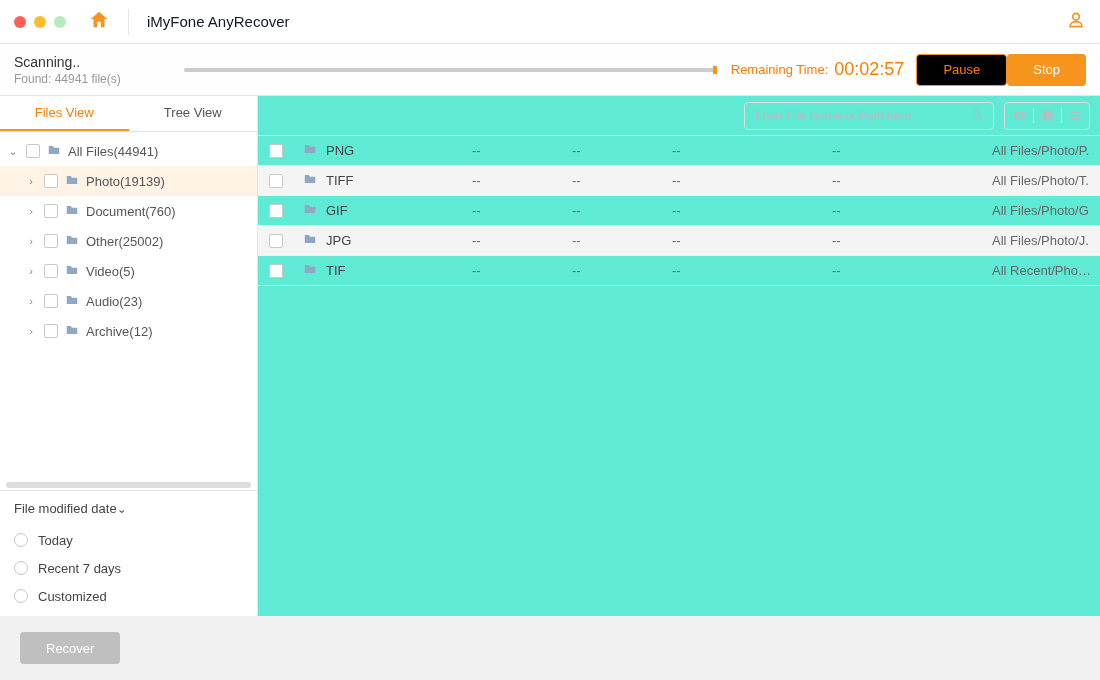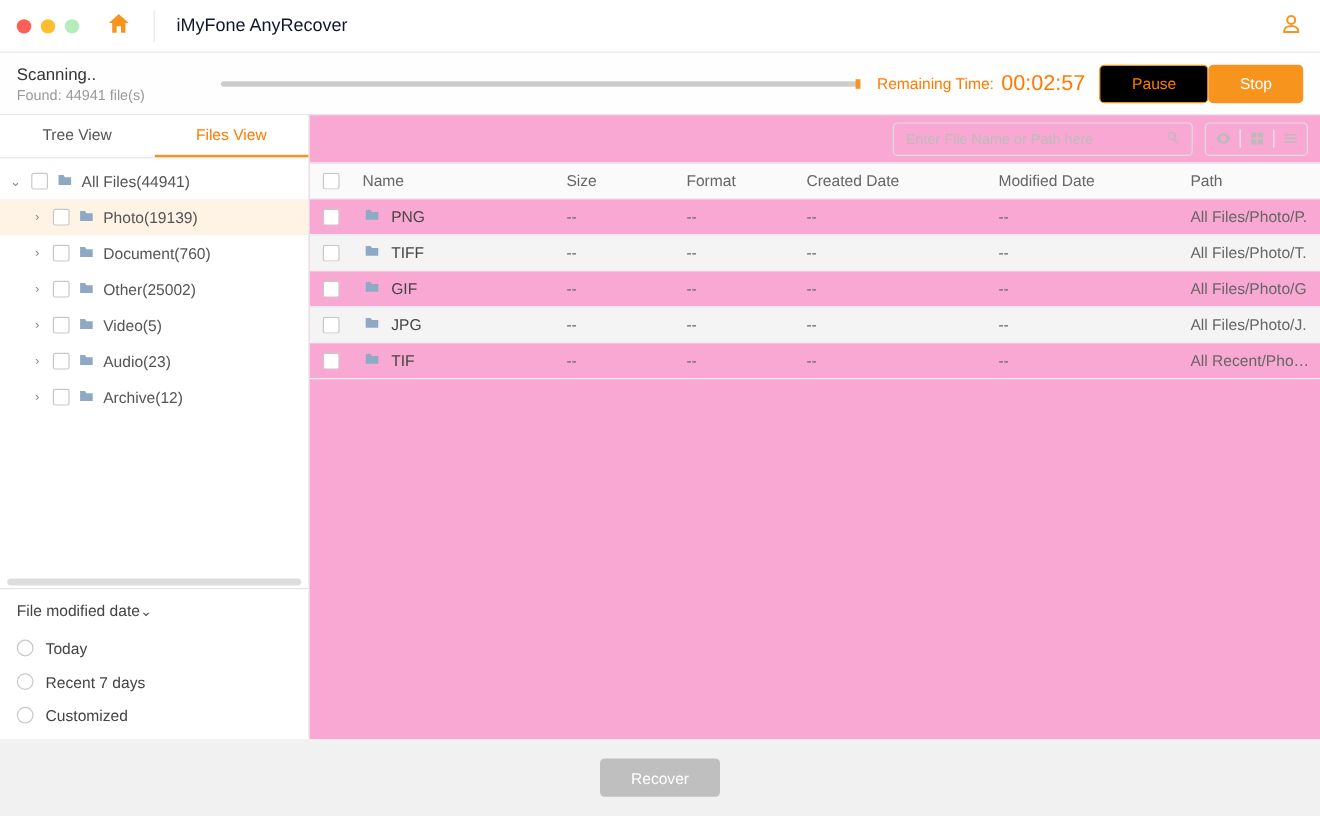--- a/index.html
+++ b/index.html
@@ -55,21 +55,21 @@
   .tree-folder svg{width:16px;height:14px;fill:#8fa9c5;margin-right:6px}
   .tree-label{color:#555}
   .tree-scroll-hint{height:6px;background:#ddd;margin:0 6px 2px 6px;border-radius:3px}
   .filter-panel{border-top:1px solid var(--border);padding:10px 14px 6px 14px}
   .filter-header{display:flex;align-items:center;justify-content:flex-start;color:#555;margin-bottom:10px;cursor:pointer}
   .filter-header .chev{font-size:12px;color:#555}
   .radio-row{display:flex;align-items:center;height:28px;color:#666;cursor:pointer}
   .radio{width:14px;height:14px;border:1px solid #c8c8c8;border-radius:50%;margin-right:10px;display:flex;align-items:center;justify-content:center}
   .radio.sel::after{content:"";width:6px;height:6px;background:#bbb;border-radius:50%}
   
-  .content{flex:1;display:flex;flex-direction:column;background:#f9a8d4;min-width:0}
+  .content{flex:1;display:flex;flex-direction:column;background:#5eead4;min-width:0}
   .toolbar{height:40px;display:flex;align-items:center;justify-content:flex-end;padding:6px 10px;border-bottom:1px solid var(--border);gap:10px}
   .searchbox{flex:0 0 250px;height:28px;border:1px solid #ddd;border-radius:4px;display:flex;align-items:center;padding:0 8px}
   .searchbox input{border:none;outline:none;flex:1;font-size:12px;color:#666;background:transparent}
   .searchbox input::placeholder{color:#bbb}
   .search-icon svg{width:15px;height:15px;fill:#bbb}
   .view-toggle{height:28px;border:1px solid #ddd;border-radius:4px;display:flex;align-items:center}
   .view-toggle span{width:28px;display:flex;align-items:center;justify-content:center;color:#bbb;cursor:pointer}
   .view-toggle span+span{border-left:1px solid #eee}
   .view-toggle svg{width:15px;height:15px;fill:#bbb}
   
@@ -83,21 +83,21 @@
   .c-size{flex:0 0 100px}
   .c-format{flex:0 0 100px}
   .c-created{flex:0 0 160px}
   .c-modified{flex:0 0 160px}
   .c-path{flex:1;text-align:left}
   .row-check{width:14px;height:14px;border:1px solid #c8c8c8;border-radius:2px;background:#fff}
   .row-folder svg{width:16px;height:14px;fill:#8fa9c5;margin-right:8px}
   
   .summary{height:30px;border-top:1px solid var(--border);display:flex;align-items:center;justify-content:center;color:#777;background:#fff}
   
-  .footer{height:64px;background:#f1f1f1;display:flex;align-items:center;justify-content:center;padding:0 20px}
+  .footer{height:64px;background:#f1f1f1;display:flex;align-items:center;justify-content:flex-start;padding:0 20px}
 </style>
 </head>
 <body>
 
 <div class="titlebar">
   <div class="traffic">
     <span class="tl-r"></span>
     <span class="tl-y"></span>
     <span class="tl-g"></span>
   </div>
@@ -132,22 +132,22 @@
     </div>
   <div class="btn btn-solid">
       <span style="color:#fff">Stop</span>
     </div>
 </div>
 
 <div class="main">
 
   <div class="sidebar">
     <div class="tabs">
+      <div class="tab active">Files View</div>
       <div class="tab">Tree View</div>
-      <div class="tab active">Files View</div>
     </div>
     <div class="tree" id="tree">
         <div class="tree-row">
           <span class="tree-toggle">⌄</span>
           <span class="tree-check"></span>
           <span class="tree-folder"><svg viewBox="0 0 24 24">
               <path d="M3 5h7l2 3h9v11H3z"></path>
             </svg></span>
           <span class="tree-label">All Files(44941)</span>
         </div>
@@ -246,31 +246,20 @@
           </span>
         <span>
             <svg viewBox="0 0 24 24">
               <path d="M4 6h16v2H4zM4 11h16v2H4zM4 16h16v2H4z"></path>
             </svg>
           </span>
       </div>
     </div>
 
     <div class="table">
-      <div class="thead">
-        <div class="cell c-chk">
-            <span class="row-check"></span>
-          </div>
-        <div class="cell c-name">Name</div>
-        <div class="cell c-size">Size</div>
-        <div class="cell c-format">Format</div>
-        <div class="cell c-created">Created Date</div>
-        <div class="cell c-modified">Modified Date</div>
-        <div class="cell c-path">Path</div>
-      </div>
       <div id="tbody">
           <div class="trow">
             <div class="cell c-chk">
               <span class="row-check"></span>
             </div>
             <div class="cell c-name">
               <span class="row-folder"><svg viewBox="0 0 24 24">
                   <path d="M3 5h7l2 3h9v11H3z"></path>
                 </svg></span>
               <span>PNG</span>

